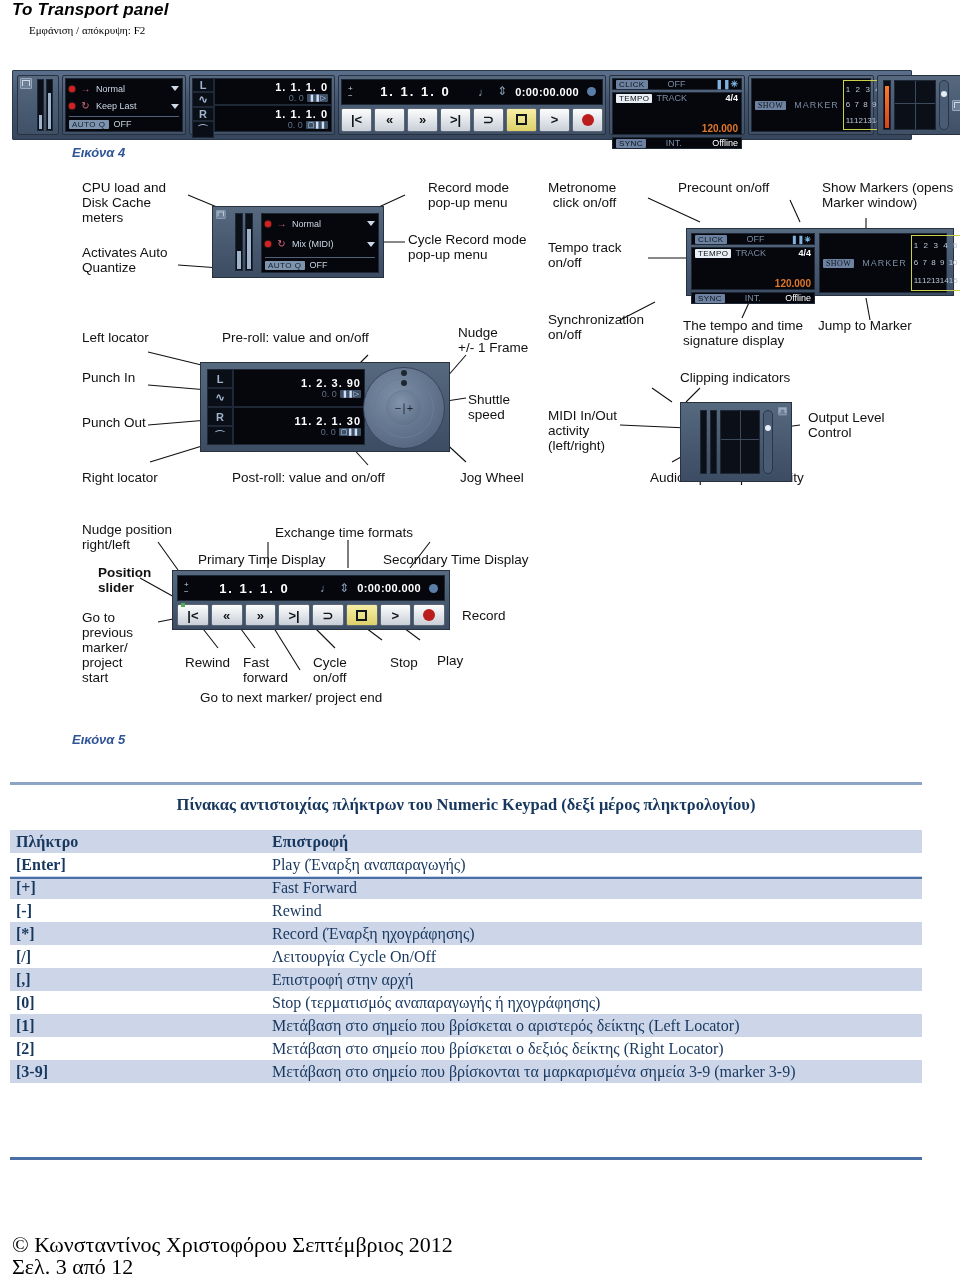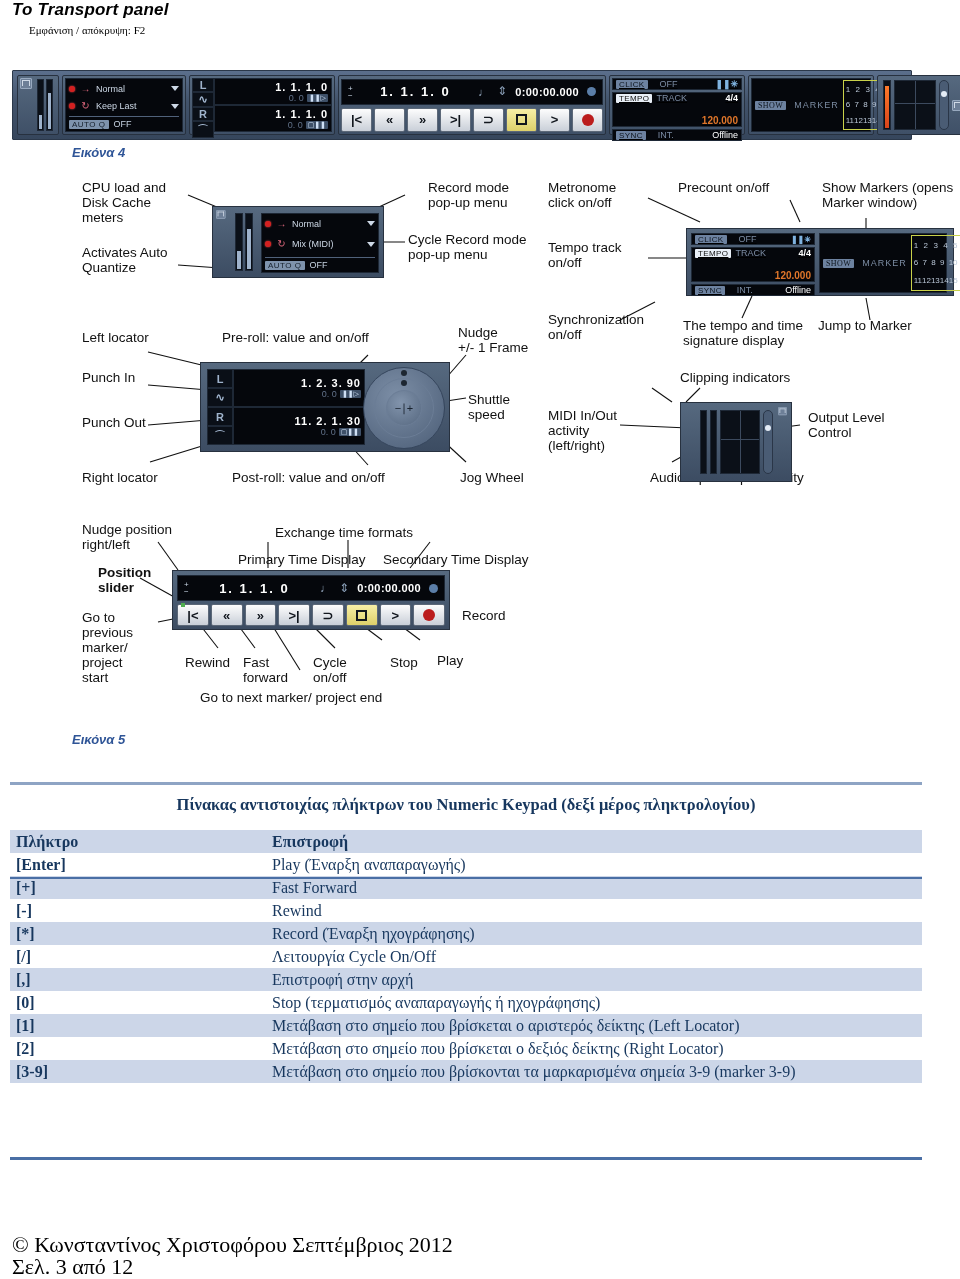--- a/index.html
+++ b/index.html
@@ -106,22 +106,22 @@
     display:flex;align-items:center;justify-content:center;
     font-family:"Liberation Sans", sans-serif;font-size:13px;font-weight:bold;color:#11161d;
     box-sizing:border-box;
   }
   .tbtn.stop{background:linear-gradient(#f7efa6,#ddd06a);}
   .sq{width:11px;height:11px;border:2px solid #11161d;box-sizing:border-box;}
   .recdot{width:12px;height:12px;border-radius:50%;background:#bb1d1d;}
   
   .clicktempo{width:130px;height:54px;display:flex;flex-direction:column;gap:2px;}
   .ctrow{flex:1;background:#05070c;border:1px solid #1e2836;box-sizing:border-box;
-    display:flex;align-items:center;padding:0 3px;gap:12px;
-    font-family:"Liberation Sans", sans-serif;font-size:9px;text-decoration:underline;}
+    display:flex;align-items:center;padding:0 3px;gap:20px;
+    font-family:"Liberation Sans", sans-serif;font-size:9px;}
   .tag{background:#6d82a0;color:#0d141d;font-size:8px;padding:0 3px;border-radius:1px;letter-spacing:.4px;}
   .tag.on{background:#e8eef6;color:#111;}
   .dim{color:#7c8ca3;}
   .right{margin-left:auto;color:#fff;font-weight:bold;}
   .orange{color:#e0762a;font-weight:bold;font-size:10px;}
   .markers{width:120px;height:54px;background:#05070c;border:1px solid #1e2836;
     display:flex;flex-direction:row;box-sizing:border-box;}
   .mkhdr{display:flex;align-items:center;gap:8px;padding:1px 3px;}
   .mkgrid{flex:1;border:1px solid #c9d14a;margin:1px;display:flex;flex-direction:column;
     justify-content:space-around;padding:1px 2px;box-sizing:border-box;}
@@ -430,21 +430,21 @@
         <span class="lbl">Mix (MIDI)</span>
         <span class="caret"></span>
       </div>
       <div class="autoq">
         <span class="tagq">AUTO Q</span>
         <span class="offtxt">OFF</span>
       </div>
     </div>
   </div>
 
-  <div class="anno" style="left:548px;top:10px;">Metronome
+  <div class="anno" style="left:548px;top:10px;text-align:right;">Metronome
 click on/off</div>
   <div class="anno" style="left:548px;top:70px;">Tempo track
 on/off</div>
   <div class="anno" style="left:678px;top:10px;">Precount on/off</div>
   <div class="anno" style="left:822px;top:10px;">Show Markers (opens
 Marker window)</div>
   <div class="anno" style="left:548px;top:142px;">Synchronization
 on/off</div>
   <div class="anno" style="left:683px;top:148px;">The tempo and time
 signature display</div>
@@ -579,21 +579,21 @@
 
   <div class="anno" style="left:82px;top:352px;">Nudge position
 right/left</div>
   <div class="anno" style="left:98px;top:395px;font-weight:bold;">Position
 slider</div>
   <div class="anno" style="left:82px;top:440px;">Go to
 previous
 marker/
 project
 start</div>
-  <div class="anno" style="left:198px;top:382px;margin-left:40px;">Primary Time Display</div>
+  <div class="anno" style="left:198px;top:382px;">Primary Time Display</div>
   <div class="anno" style="left:275px;top:355px;">Exchange time formats</div>
   <div class="anno" style="left:383px;top:382px;">Secondary Time Display</div>
   <div class="anno" style="left:185px;top:485px;">Rewind</div>
   <div class="anno" style="left:243px;top:485px;">Fast
 forward</div>
   <div class="anno" style="left:313px;top:485px;">Cycle
 on/off</div>
   <div class="anno" style="left:378px;top:485px;margin-left:12px;">Stop</div>
   <div class="anno" style="left:437px;top:483px;">Play</div>
   <div class="anno" style="left:462px;top:438px;">Record</div>

